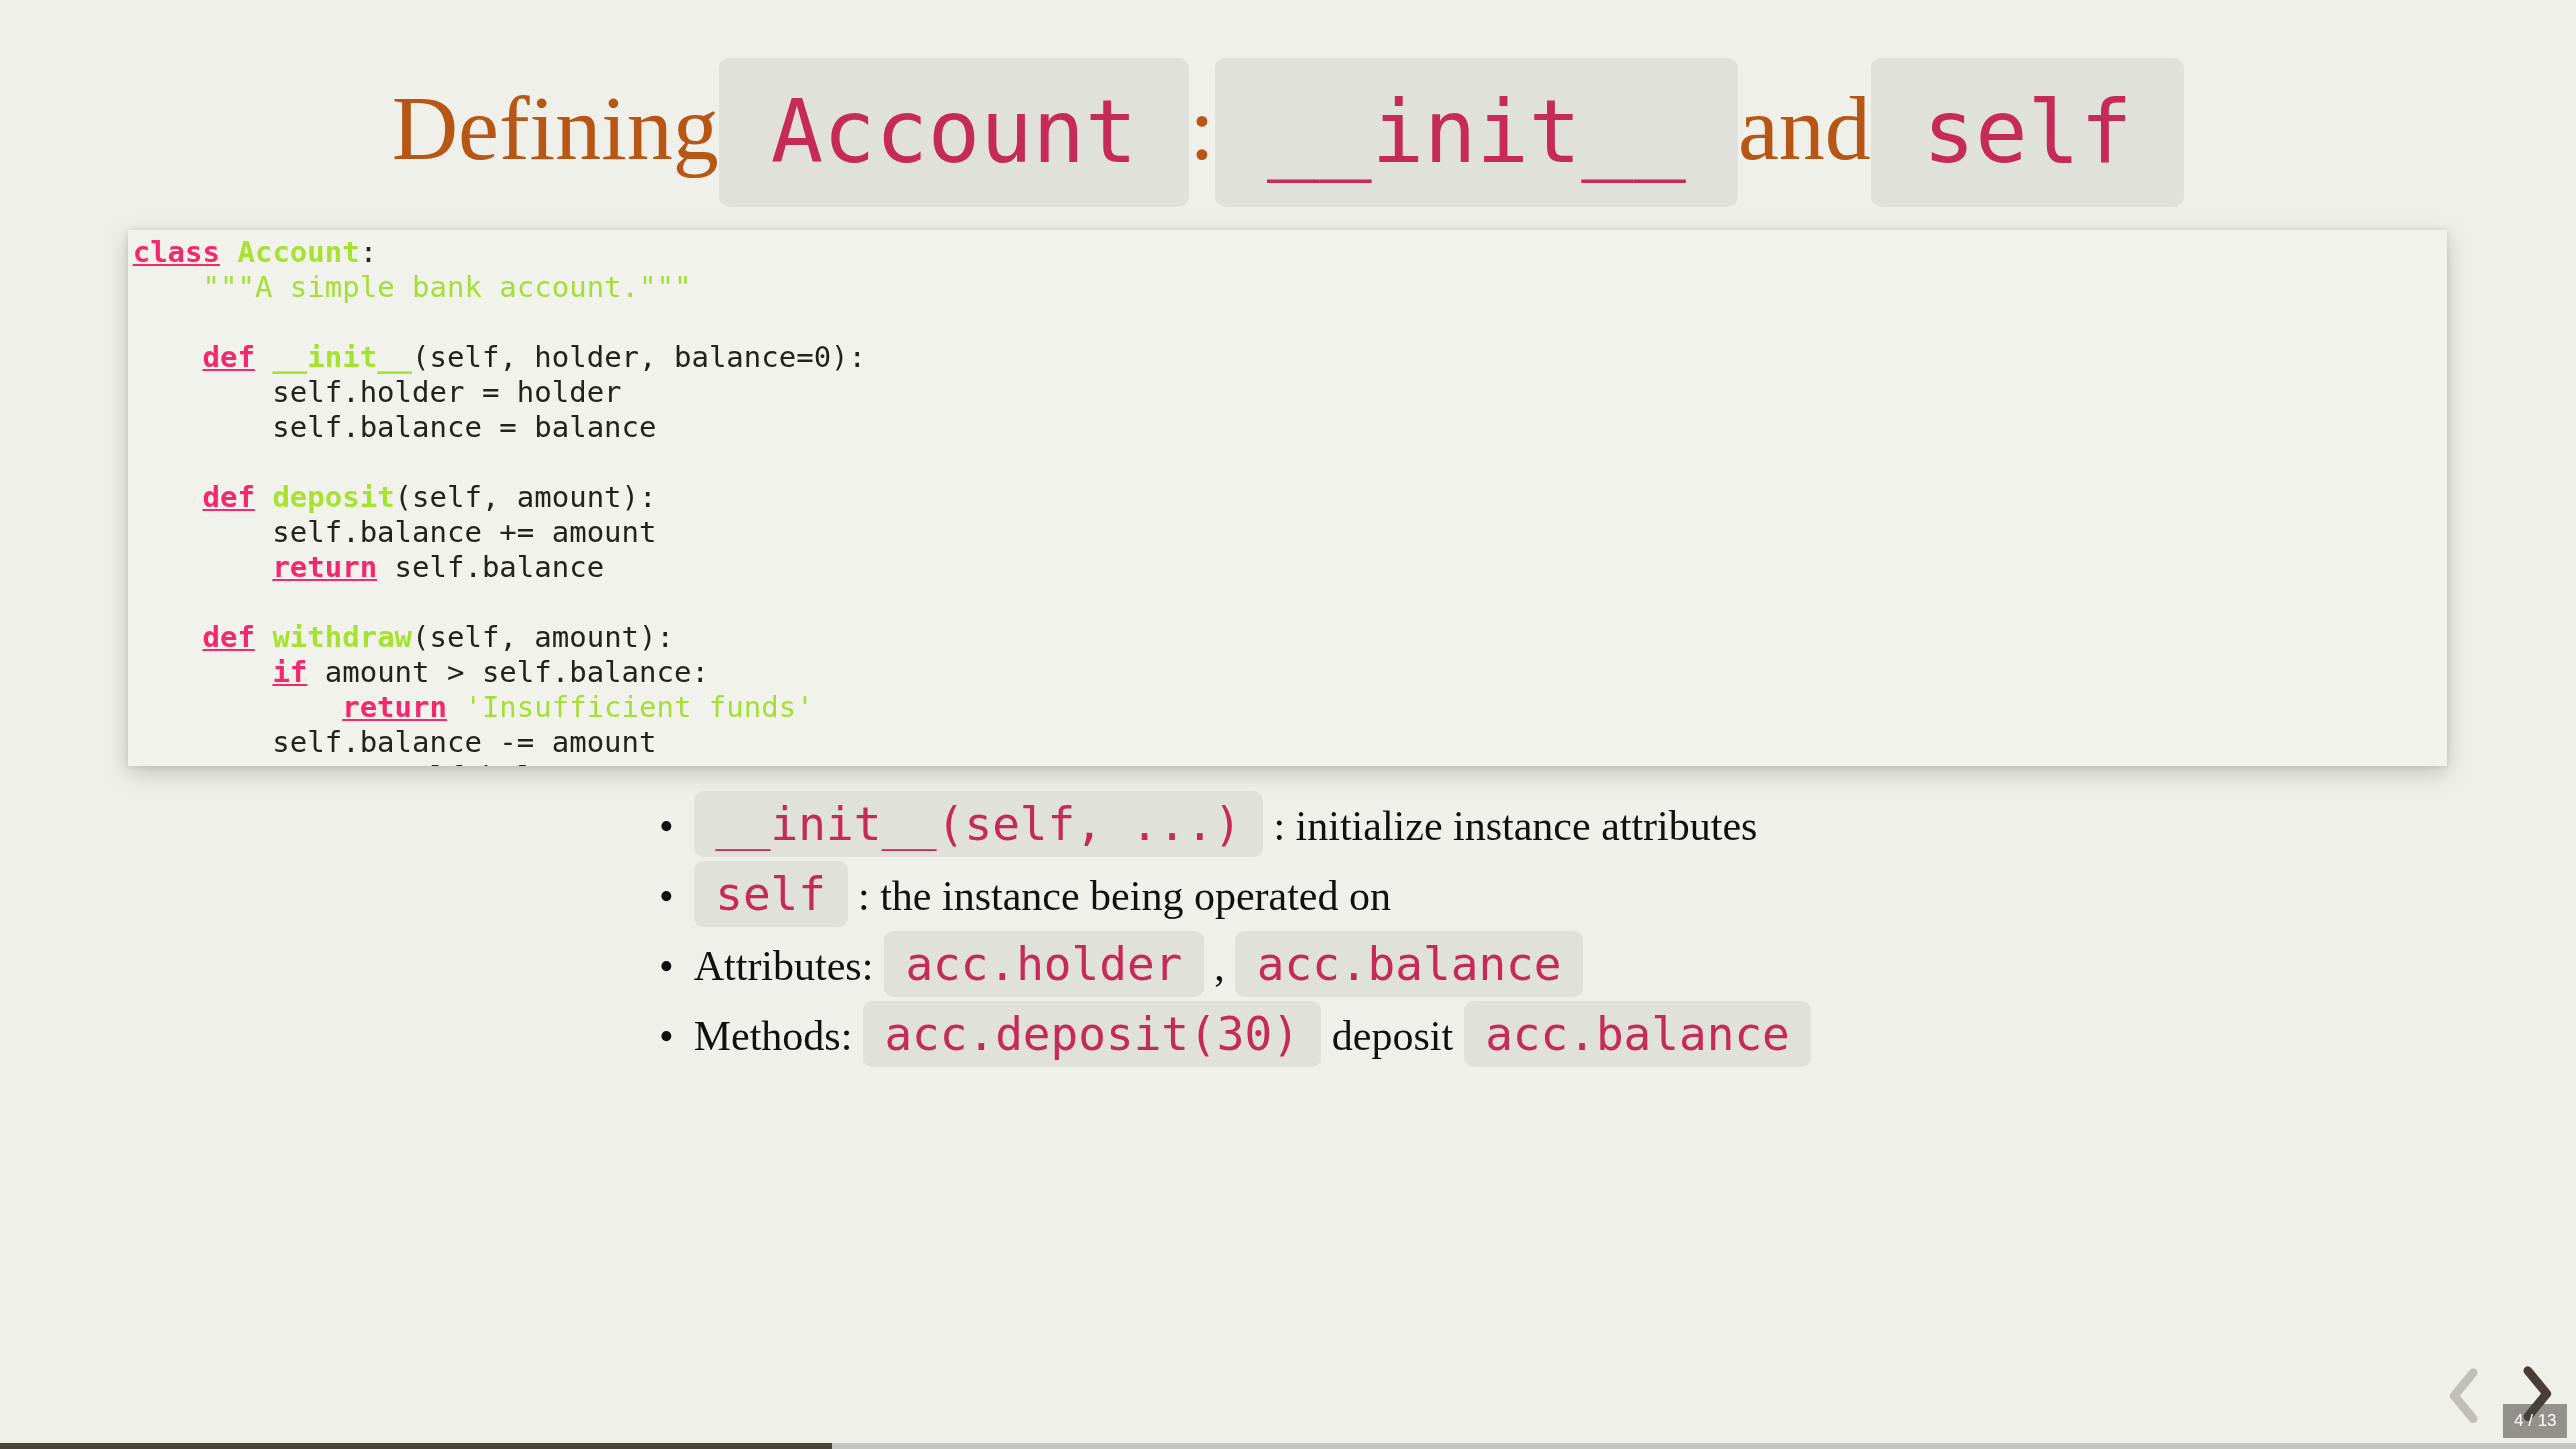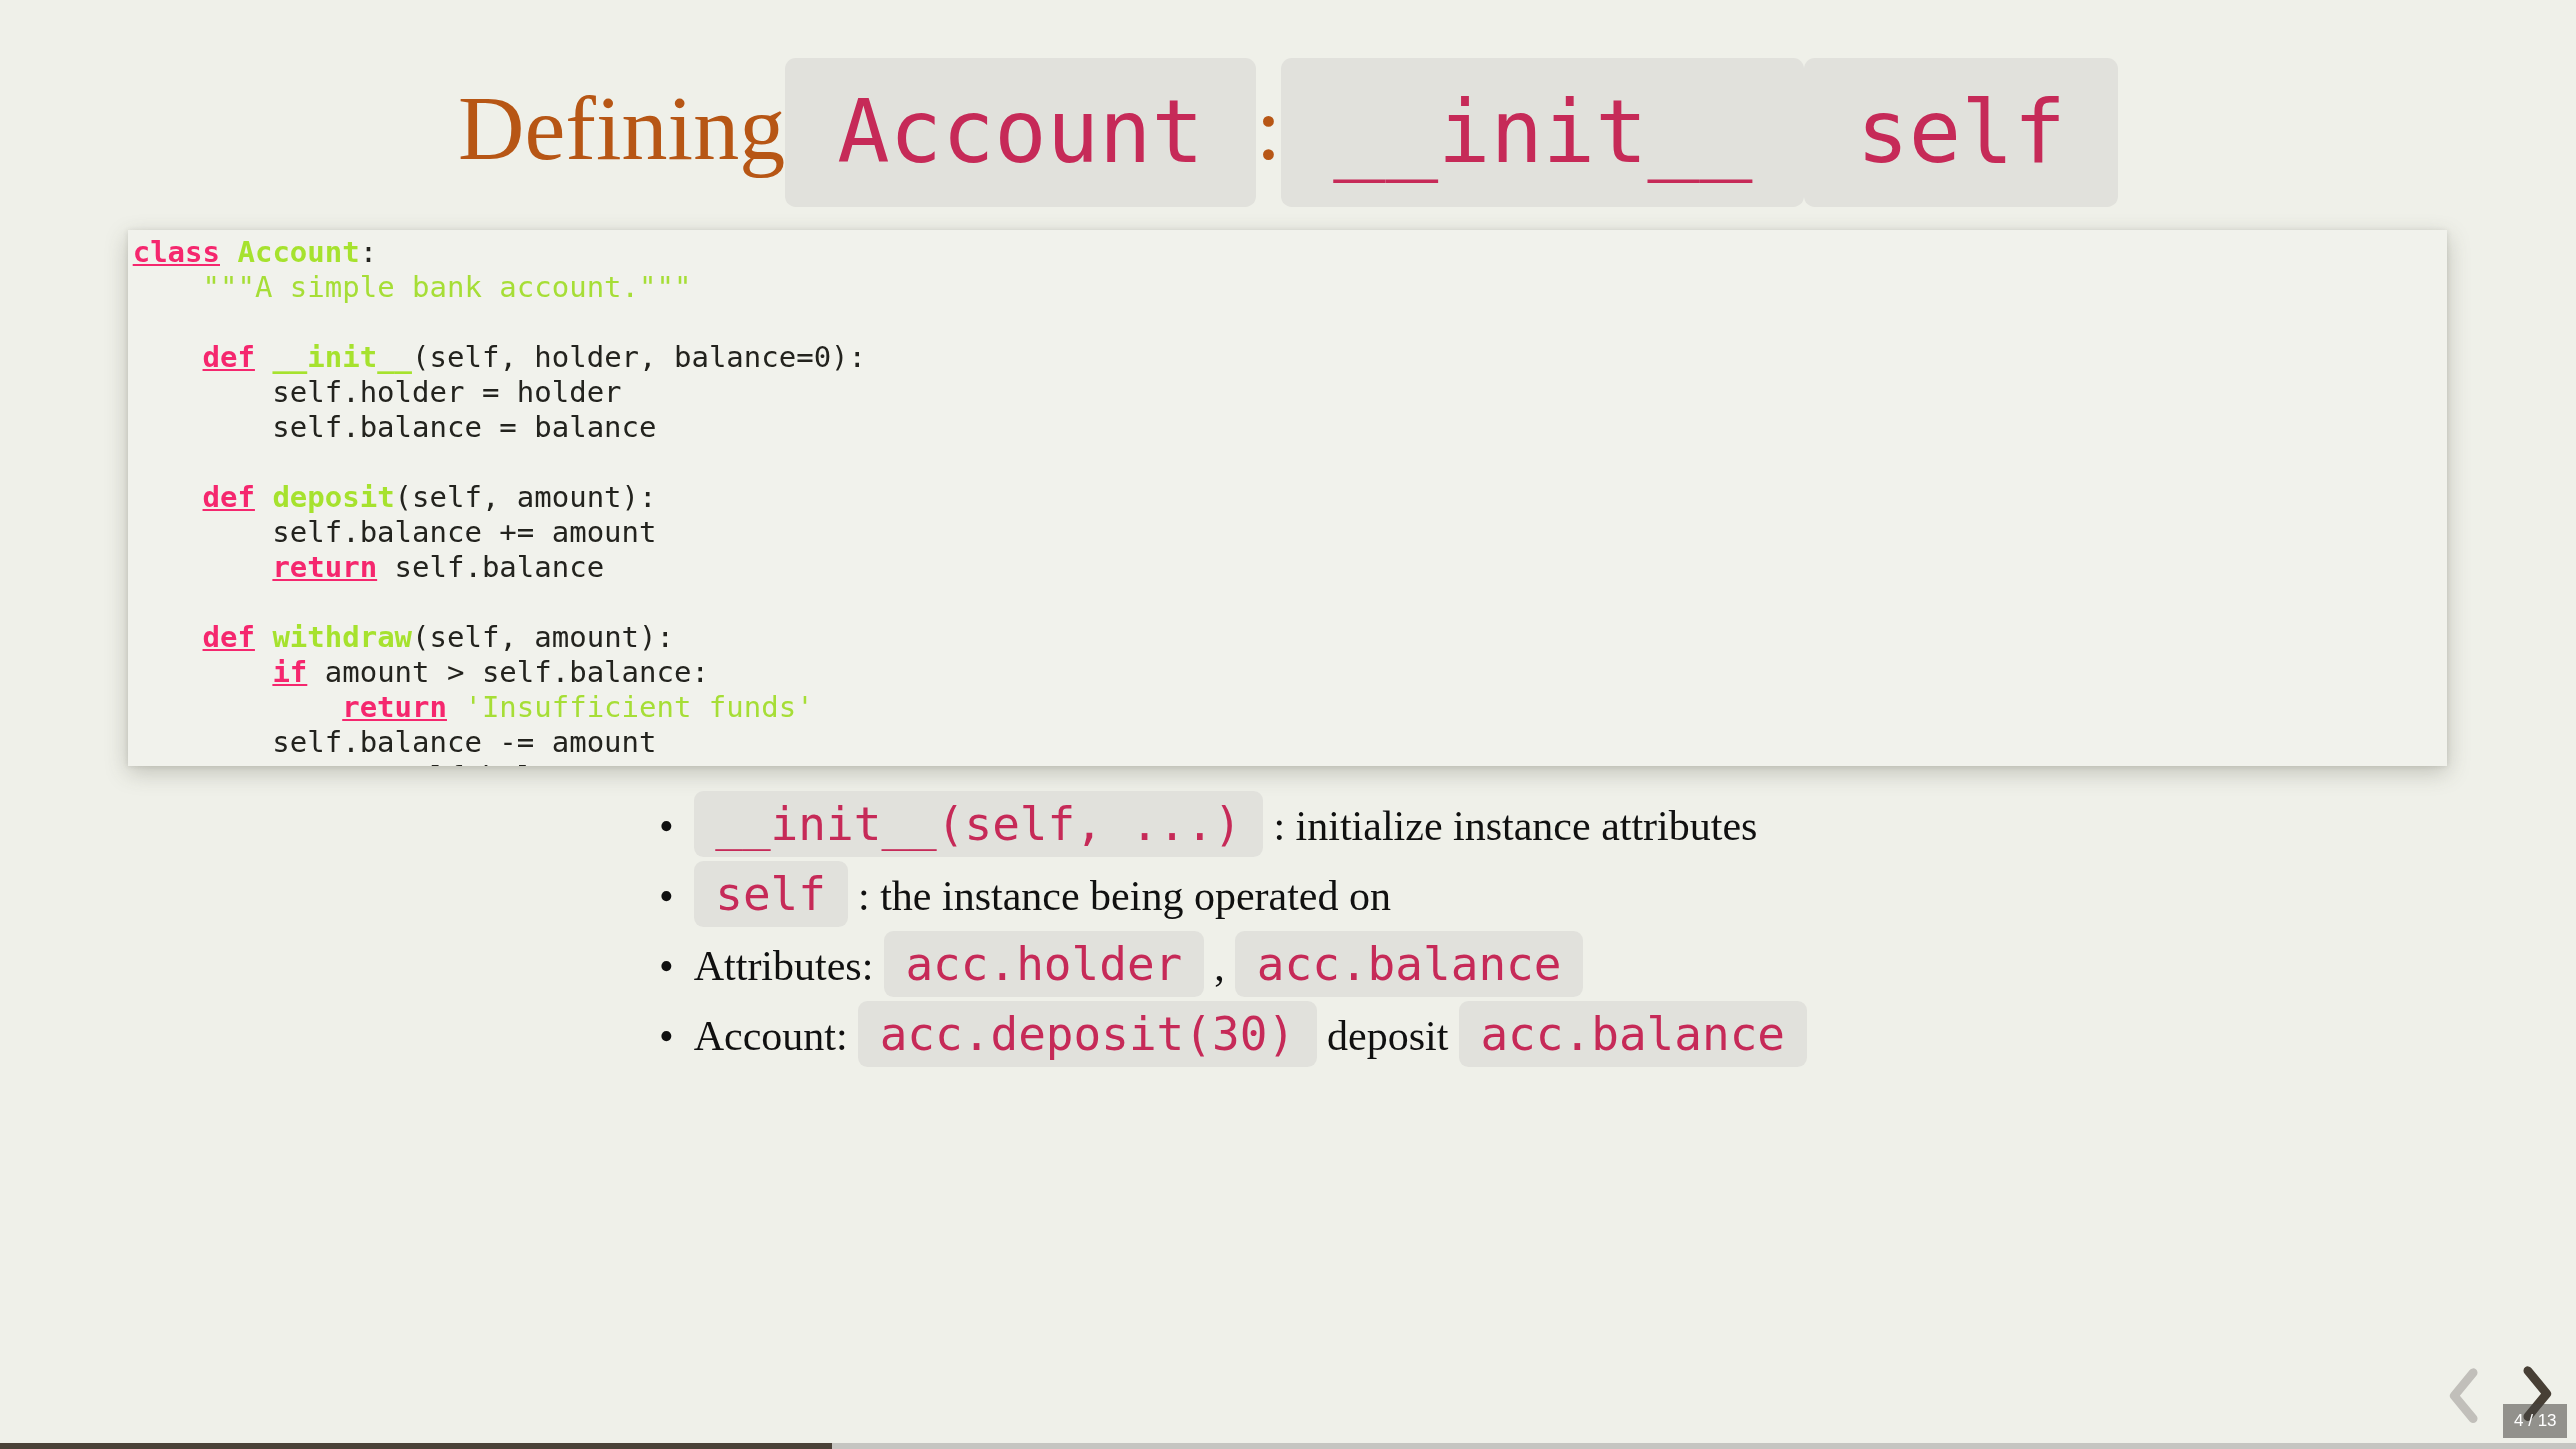--- a/index.html
+++ b/index.html
@@ -153,32 +153,33 @@
 </head>
 <body>
 
 <div class="slide">
 
   <h1 class="title-row" style="margin:0;font-weight:normal;">
     <span class="title-text">Defining</span>
     <span class="title-chip">Account</span>
     <span class="title-text">:</span>
     <span class="title-chip">__init__</span>
+    <span class="title-text">and</span>
     <span class="title-chip">self</span>
   </h1>
 
   <div class="code-panel">
     <div class="code-lines"><div class="code-line"><span class="tok-kw">class</span><span class="tok-pl"> </span><span class="tok-nm">Account</span><span class="tok-pl">:</span></div><div class="code-line"><span class="tok-pl">    </span><span class="tok-st">"""A simple bank account."""</span></div><div class="code-line">&nbsp;</div><div class="code-line"><span class="tok-pl">    </span><span class="tok-kw">def</span><span class="tok-pl"> </span><span class="tok-nm">__init__</span><span class="tok-pl">(self, holder, balance=0):</span></div><div class="code-line"><span class="tok-pl">        self.holder = holder</span></div><div class="code-line"><span class="tok-pl">        self.balance = balance</span></div><div class="code-line">&nbsp;</div><div class="code-line"><span class="tok-pl">    </span><span class="tok-kw">def</span><span class="tok-pl"> </span><span class="tok-nm">deposit</span><span class="tok-pl">(self, amount):</span></div><div class="code-line"><span class="tok-pl">        self.balance += amount</span></div><div class="code-line"><span class="tok-pl">        </span><span class="tok-kw">return</span><span class="tok-pl"> self.balance</span></div><div class="code-line">&nbsp;</div><div class="code-line"><span class="tok-pl">    </span><span class="tok-kw">def</span><span class="tok-pl"> </span><span class="tok-nm">withdraw</span><span class="tok-pl">(self, amount):</span></div><div class="code-line"><span class="tok-pl">        </span><span class="tok-kw">if</span><span class="tok-pl"> amount &gt; self.balance:</span></div><div class="code-line"><span class="tok-pl">            </span><span class="tok-kw">return</span><span class="tok-pl"> </span><span class="tok-st">'Insufficient funds'</span></div><div class="code-line"><span class="tok-pl">        self.balance -= amount</span></div><div class="code-line"><span class="tok-pl">        </span><span class="tok-kw">return</span><span class="tok-pl"> self.balance</span></div></div>
   </div>
 
   <ul class="bullet-list">
       <li class="bullet-item"><span class="inline-chip">__init__(self, ...)</span><span> : initialize instance attributes</span></li>
       <li class="bullet-item"><span class="inline-chip">self</span><span> : the instance being operated on</span></li>
       <li class="bullet-item"><span>Attributes: </span><span class="inline-chip">acc.holder</span><span> , </span><span class="inline-chip">acc.balance</span></li>
-      <li class="bullet-item"><span>Account: </span><span class="inline-chip">acc.deposit(30)</span><span> deposit </span><span class="inline-chip">acc.balance</span></li>
+      <li class="bullet-item"><span>Methods: </span><span class="inline-chip">acc.deposit(30)</span><span> deposit </span><span class="inline-chip">acc.balance</span></li>
     </ul>
 
   <button class="nav-button nav-prev">
     <svg viewBox="0 0 62 86">
       <polyline points="46,10 18,44 46,78" fill="none" stroke="#c1bfba" stroke-width="13" stroke-linecap="round" stroke-linejoin="round"></polyline>
     </svg>
   </button>
   <button class="nav-button nav-next">
     <svg viewBox="0 0 62 86">
       <polyline points="16,10 44,44 16,78" fill="none" stroke="#473f35" stroke-width="13" stroke-linecap="round" stroke-linejoin="round"></polyline>

